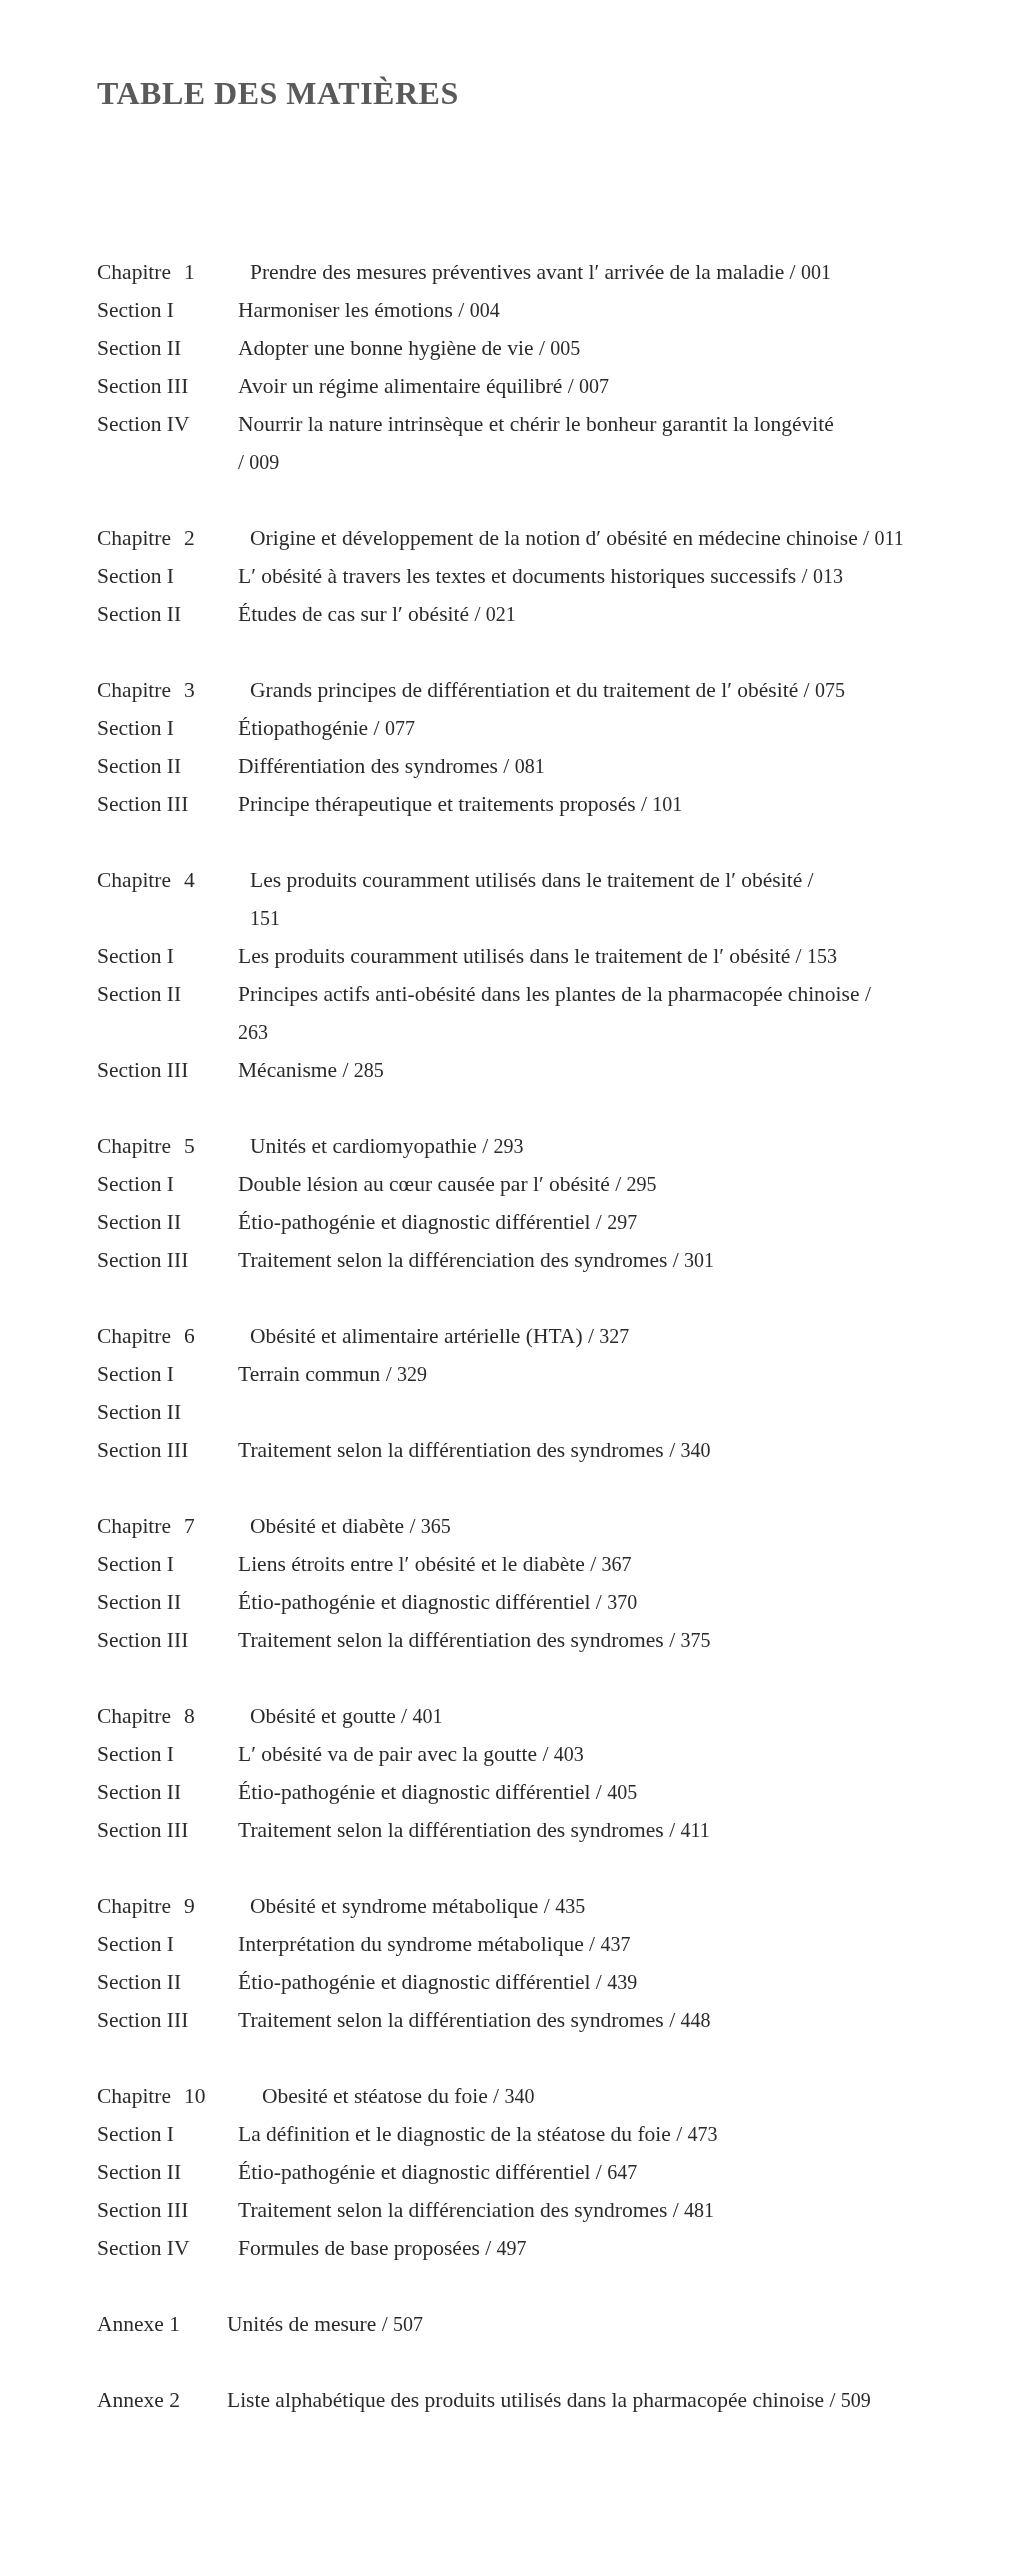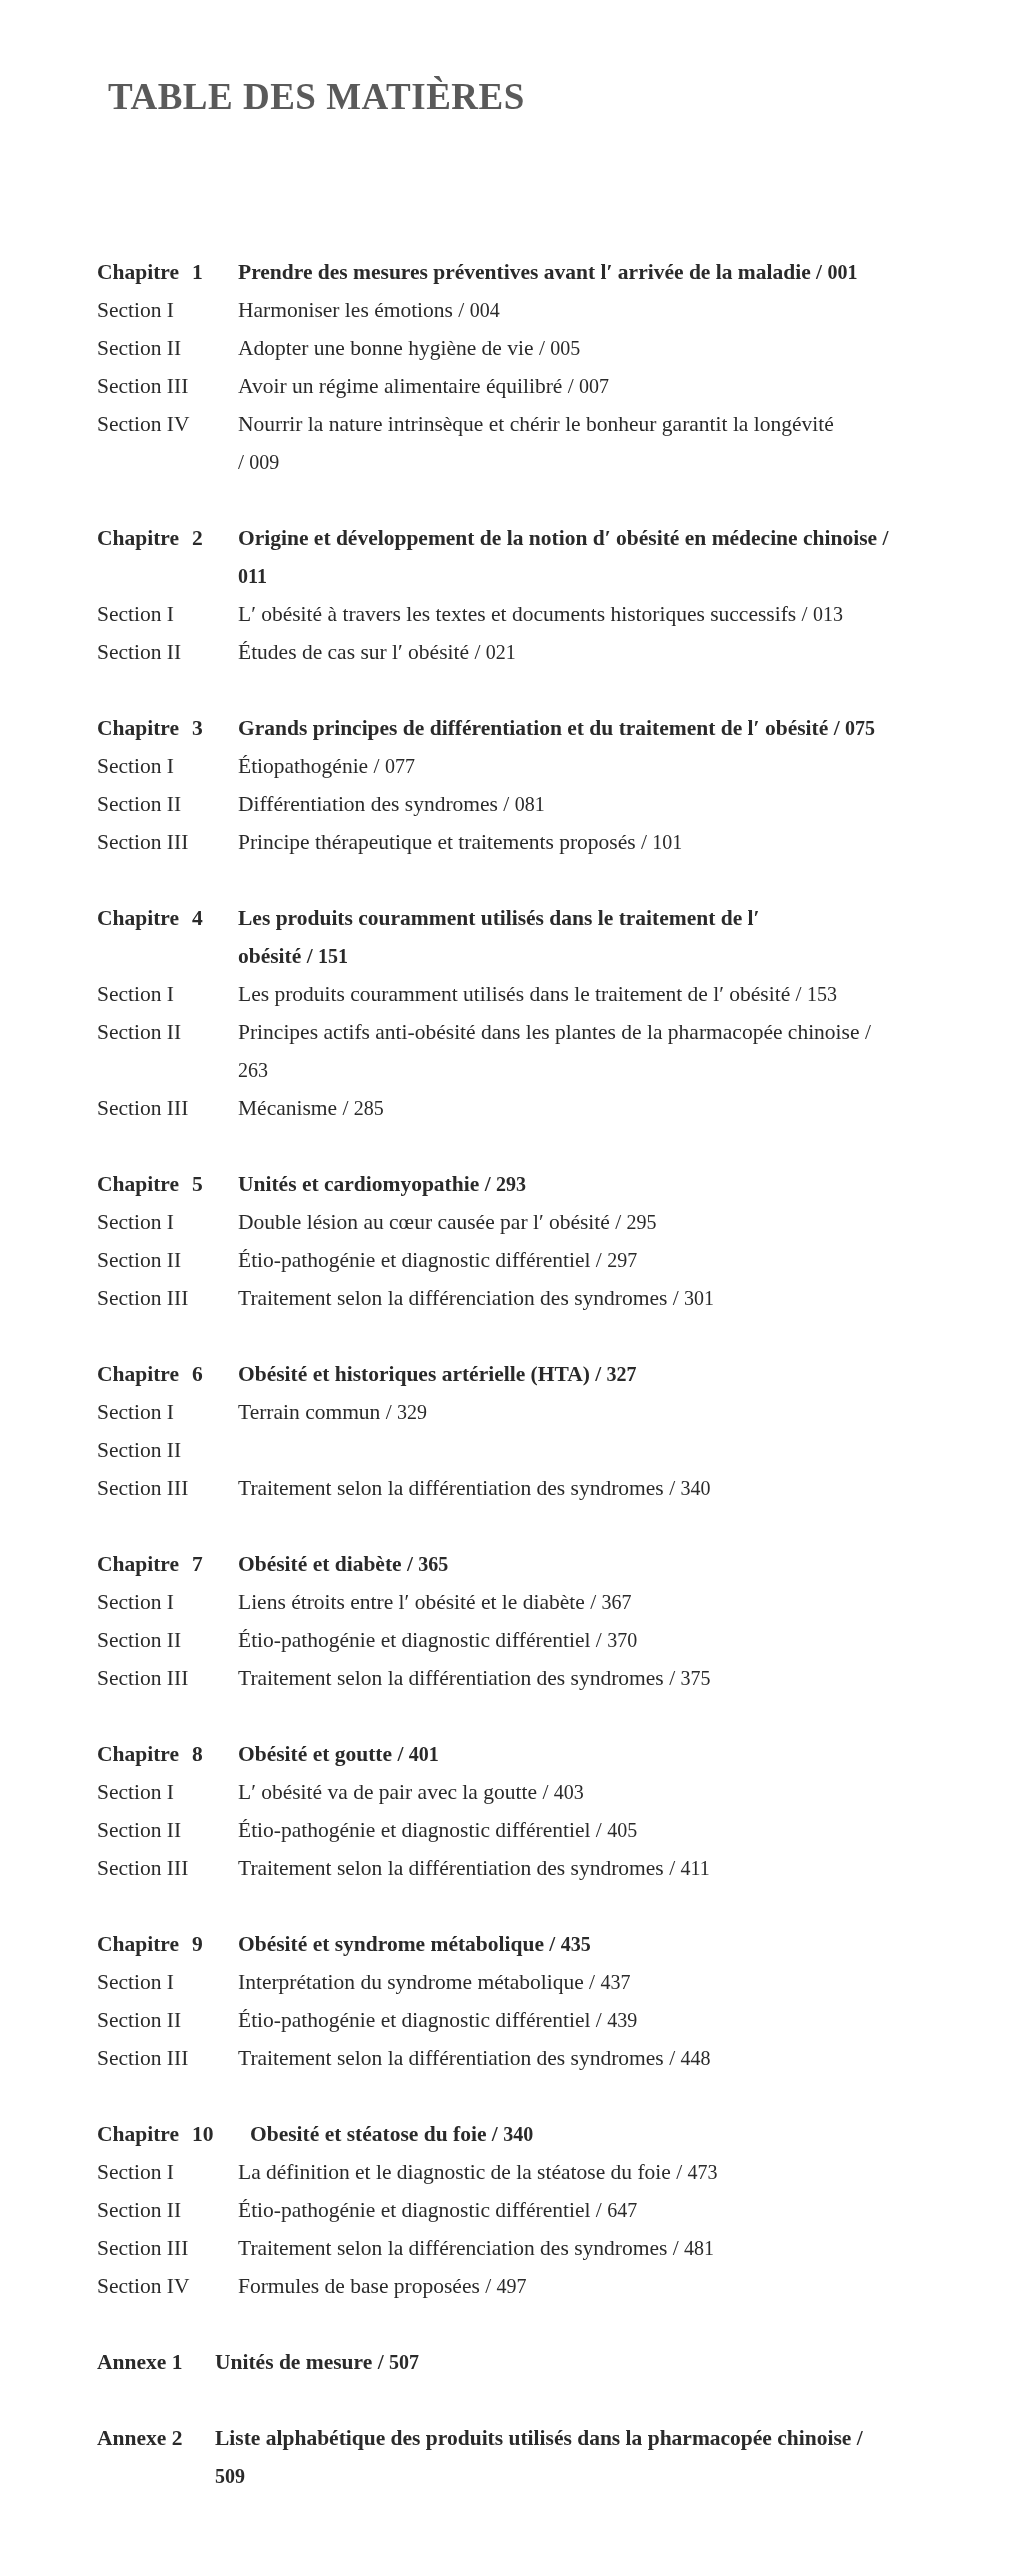--- a/index.html
+++ b/index.html
@@ -3,29 +3,29 @@
 <meta charset="utf-8">
 <style>
   html, body { margin: 0; padding: 0; background: #ffffff; }
   body {
     width: 1012px; height: 2576px; position: relative; overflow: hidden;
     font-family: "Liberation Serif", "DejaVu Serif", serif;
     color: #2a2a2a;
   }
   .page-title {
     position: absolute; left: 97px; top: 75px;
-    font-size: 37px; font-weight: bold; color: #5a5a5a; letter-spacing: 0.5px; margin-left: 11px;
+    font-size: 32px; font-weight: bold; color: #5a5a5a; letter-spacing: 0.5px;
   }
   .toc { position: absolute; left: 97px; top: 253px; width: 881px; }
   .entry { display: flex; font-size: 21.5px; line-height: 38px; }
   .entry .label { width: 141px; flex: 0 0 141px; white-space: nowrap; }
   .entry.chapter-10 .label { width: 153px; flex: 0 0 153px; }
   .entry.annex .label { width: 118px; flex: 0 0 118px; }
   .entry .title { flex: 1; }
-  .entry.heading { font-weight: bold; }
+  .entry.heading { font-weight: normal; gap: 12px; }
   .entry.heading .label .num { display: inline-block; margin-left: 13px; }
   .page { font-size: 20px; }
   .group { margin-bottom: 38px; }
   .group.annex-group { margin-bottom: 38px; }
 </style>
 </head>
 <body>
 
 <div class="page-title">TABLE DES MATIÈRES</div>
 
@@ -122,21 +122,21 @@
       </div>
     <div class="entry">
         <span class="label">Section III</span>
         <span class="title"><span>Traitement selon la différenciation des syndromes</span> / <span class="page">301</span></span>
       </div>
   </div>
 
   <div class="group">
     <div class="entry heading">
       <span class="label"><span>Chapitre</span><span class="num">6</span></span>
-      <span class="title"><span>Obésité et historiques artérielle (HTA)</span> / <span class="page">327</span></span>
+      <span class="title"><span>Obésité et alimentaire artérielle (HTA)</span> / <span class="page">327</span></span>
     </div>
     <div class="entry">
         <span class="label">Section I</span>
         <span class="title"><span>Terrain commun</span> / <span class="page">329</span></span>
       </div>
     <div class="entry">
         <span class="label">Section II</span>
       </div>
     <div class="entry">
         <span class="label">Section III</span>

